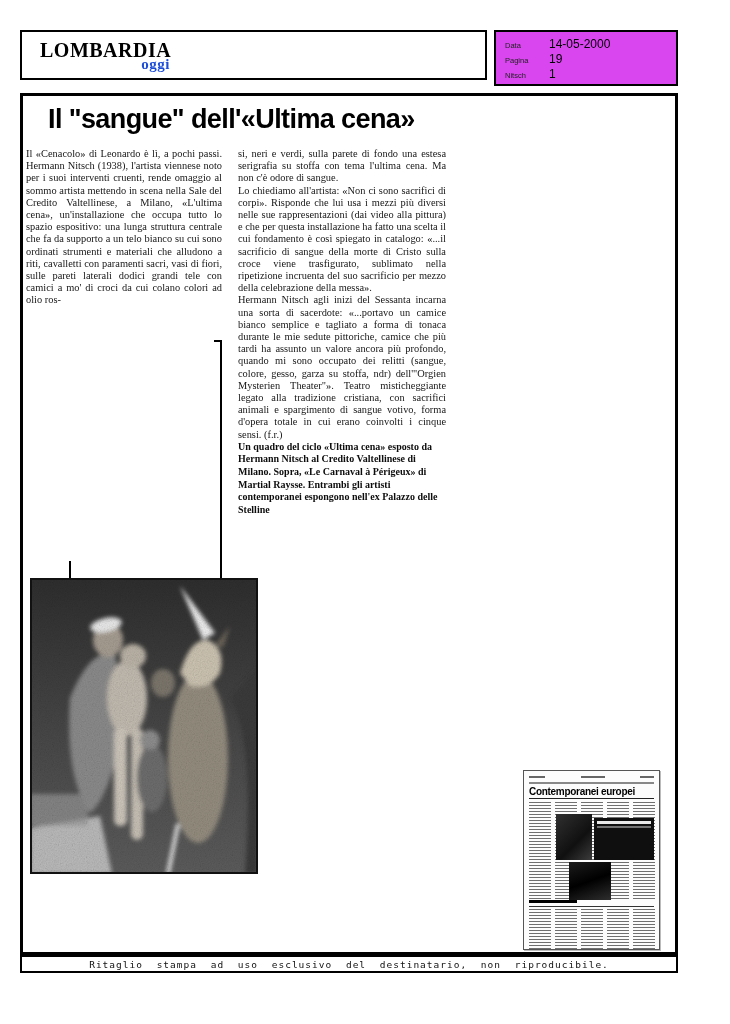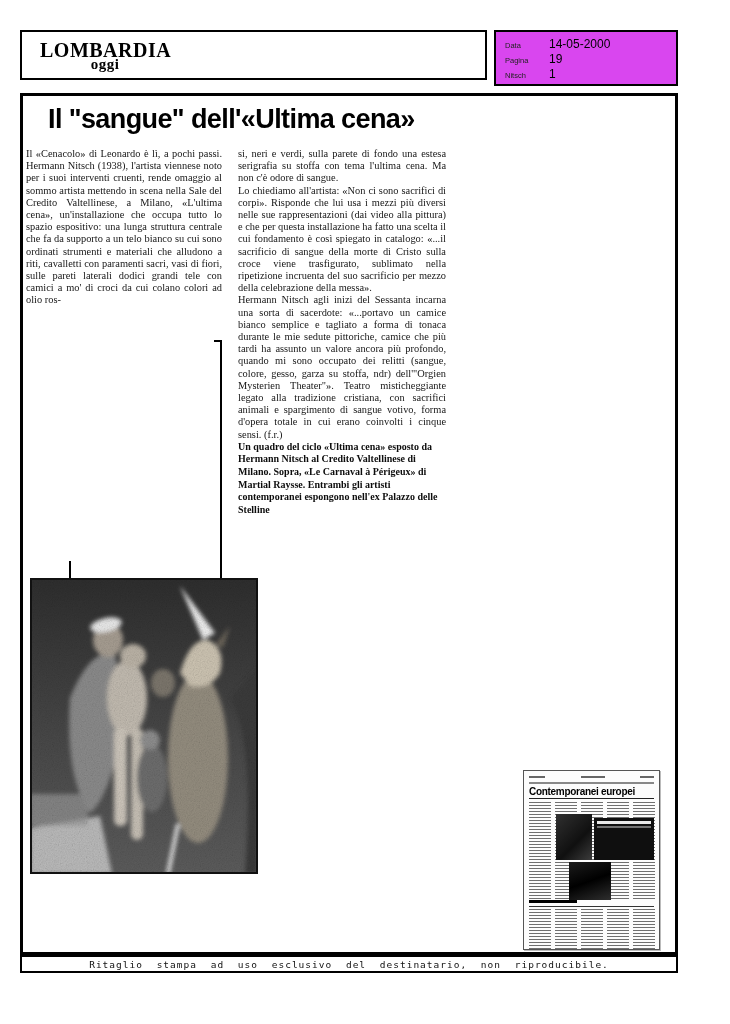--- a/index.html
+++ b/index.html
@@ -6,21 +6,21 @@
   .page{position:relative;width:730px;height:1024px;background:#ffffff;overflow:hidden;
         font-family:"Liberation Serif","DejaVu Serif",serif;color:#1b1b1b;}
 
   
   .logo-box{position:absolute;left:20px;top:30px;width:467px;height:50px;
             border:2px solid #000;box-sizing:border-box;background:#fff;}
   .logo{position:absolute;left:18px;top:7px;width:130px;}
   .logo-main{font-family:"Liberation Serif",serif;font-weight:bold;font-size:20px;
              letter-spacing:0.5px;color:#000;transform:scaleY(1.05);white-space:nowrap;}
   .logo-sub{font-family:"Liberation Serif",serif;font-weight:bold;font-size:15px;
-            color:#000000;text-align:center;margin-top:-6px;letter-spacing:0.5px;}
+            color:#1d4ed8;text-align:right;margin-top:-6px;letter-spacing:0.5px;}
 
   .meta-box{position:absolute;left:494px;top:30px;width:184px;height:56px;
             border:2px solid #000;box-sizing:border-box;background:#d946ef;
             padding:5px 0 8px 9px;}
   .meta-row{display:flex;align-items:baseline;height:15px;}
   .meta-label{width:44px;font-family:"Liberation Sans",sans-serif;font-size:7.5px;color:#222;}
   .meta-value{font-family:"Liberation Sans",sans-serif;font-size:12px;color:#000;}
 
   
   .frame{position:absolute;left:20px;top:93px;width:658px;height:862px;

